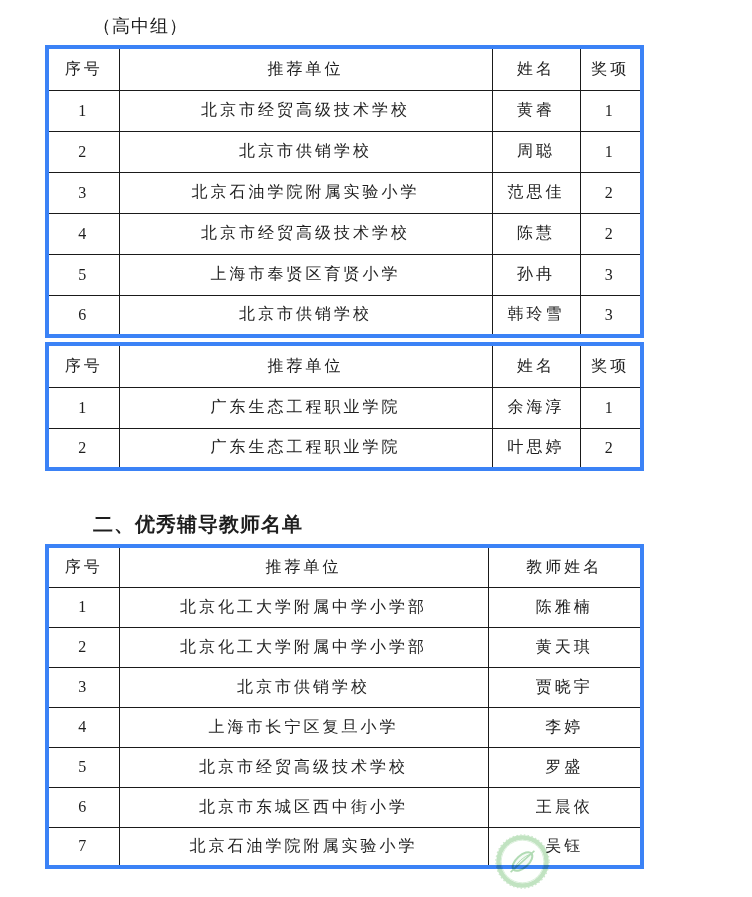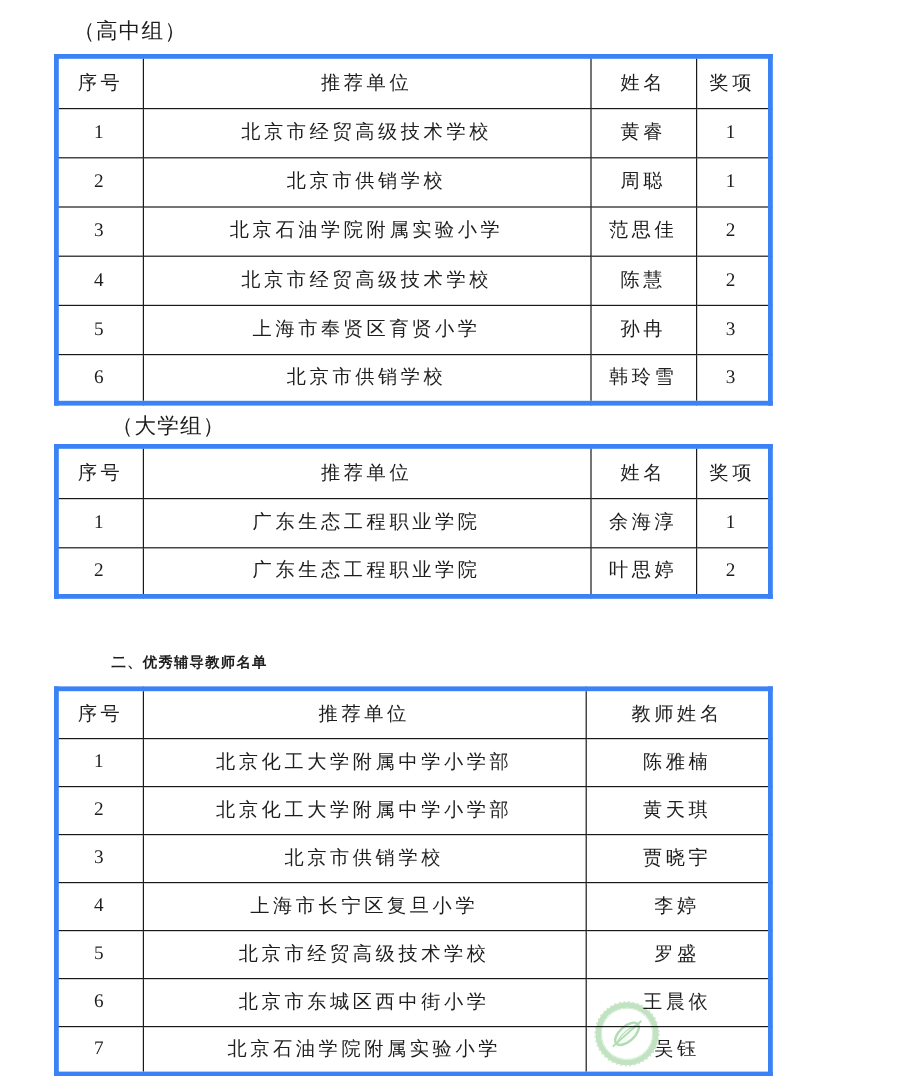--- a/index.html
+++ b/index.html
@@ -15,25 +15,25 @@
     overflow: hidden;
     font-family: "Liberation Serif", "DejaVu Serif", serif;
     color: #1e1e1e;
   }
   .group-label {
     font-size: 18px;
     line-height: 22px;
     letter-spacing: 1px;
     white-space: nowrap;
   }
-  .group-label.hs { margin: 15px 0 0 61px; }
+  .group-label.hs { margin: 15px 0 0 93px; }
   .group-label.univ { margin: 6px 0 0 93px; }
   .section-title {
     margin: 42px 0 0 93px;
-    font-size: 12px;
+    font-size: 20px;
     line-height: 22px;
     font-weight: bold;
     letter-spacing: 1px;
     white-space: nowrap;
   }
   table.doc-table {
     border-collapse: collapse;
     table-layout: fixed;
     width: 596px;
     margin-left: 45px;
@@ -131,21 +131,20 @@
         </tr>
         <tr>
           <td>6</td>
           <td>北京市供销学校</td>
           <td>韩玲雪</td>
           <td>3</td>
         </tr>
       </tbody>
     </table>
 
-  <div class="group-label univ">（大学组）</div>
 
   <table class="doc-table t-awards t2">
       <colgroup>
         <col>
         <col>
         <col>
         <col>
       </colgroup>
       <thead>
         <tr>

